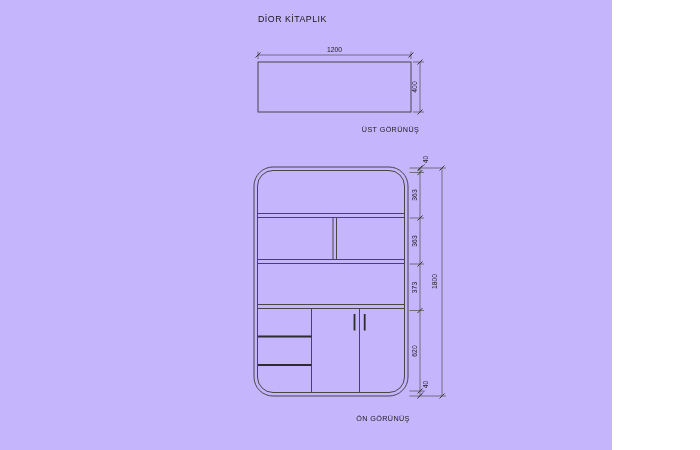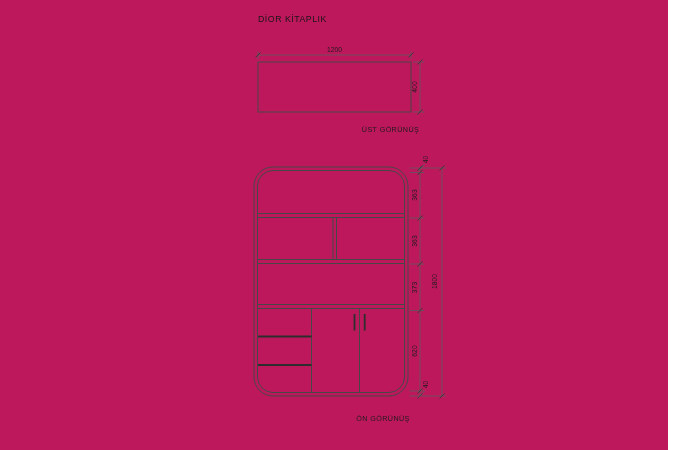--- a/index.html
+++ b/index.html
@@ -1,17 +1,17 @@
 <!DOCTYPE html>
 <html><head>
 <meta charset="utf-8">
 <style>
   html,body{margin:0;padding:0;background:#fff;}
   #stage{
-    position:relative;width:668px;height:450px;background:#be185d;overflow:hidden;
+    position:relative;width:612px;height:450px;background:#c4b5fd;overflow:hidden;
     font-family:"Liberation Sans",sans-serif;
   }
   svg{position:absolute;left:0;top:0;}
   .ln{stroke:#474747;stroke-width:1;fill:none;}
   .ln-thick{stroke:#2d2d2d;stroke-width:1.8;fill:none;}
   .dim{stroke:#5a5a5a;stroke-width:0.8;fill:none;}
   .tick{stroke:#3a3a3a;stroke-width:1;fill:none;}
   .dim-text{font-family:"Liberation Sans",sans-serif;font-size:6.8px;fill:#1c1c1c;}
   .caption-text{font-family:"Liberation Sans",sans-serif;font-size:7.2px;letter-spacing:0.4px;fill:#1c1c1c;}
   .title-text{font-family:"Liberation Sans",sans-serif;font-size:8.8px;letter-spacing:0.5px;fill:#161616;}

